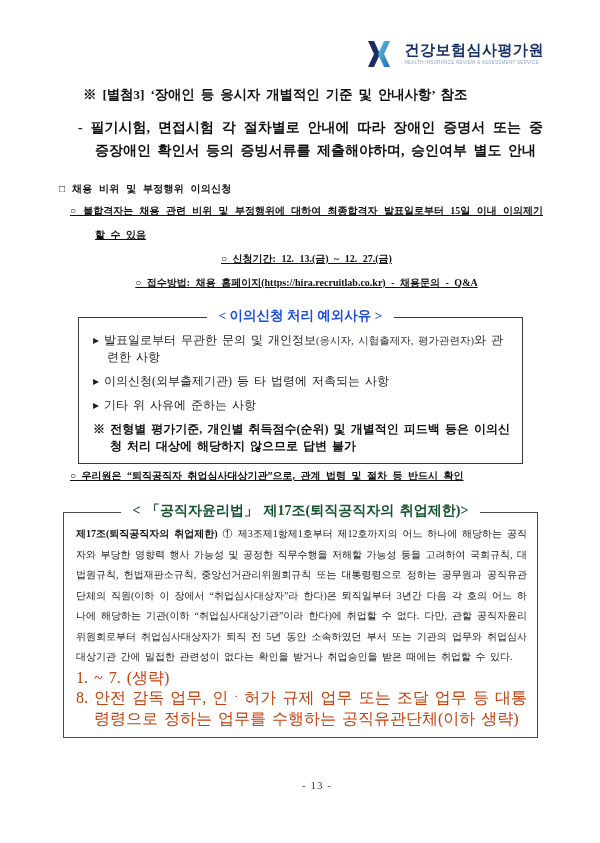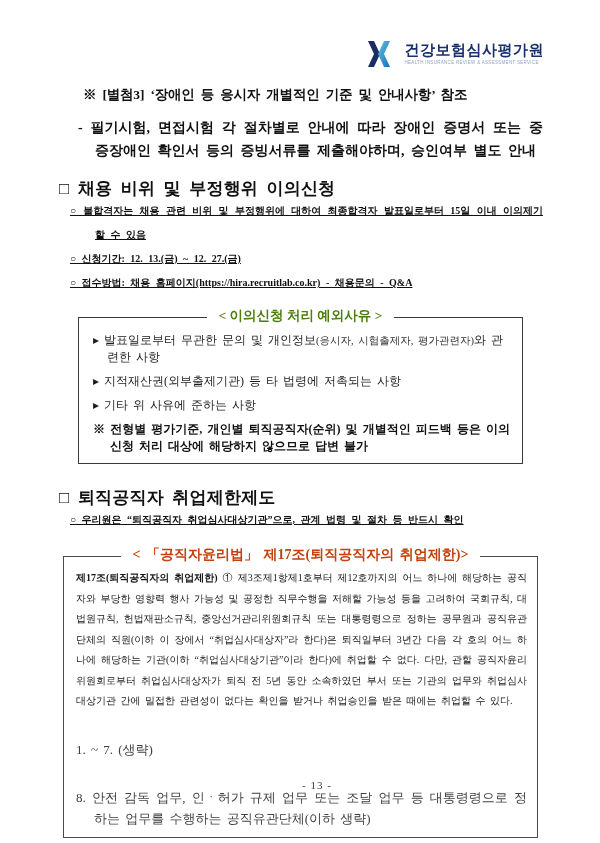--- a/index.html
+++ b/index.html
@@ -64,37 +64,37 @@
     text-indent: -17px;
     font-size: 14px;
     font-weight: bold;
     word-spacing: 3px;
     line-height: 23px;
     text-align: justify;
   }
   .sect-title {
     margin-top: 17px;
     margin-left: 2px;
-    font-size: 17px;
+    font-size: 10px;
     font-weight: bold;
     word-spacing: 4px;
     letter-spacing: 0.2px;
     line-height: 20px;
   }
   .o-bullet {
     padding-left: 38px;
     text-indent: -25px;
     font-size: 10px;
     font-weight: bold;
     word-spacing: 3px;
     line-height: 24px;
     text-align: justify;
     text-decoration: underline;
   }
-  .o-bullet.tight { text-align: left; }
+  .o-bullet.tight { text-align: center; }
 
   
   .legend-box {
     position: relative;
     border: 1.5px solid #3a3a3a;
     background: #ffffff;
   }
   .legend-box .legend {
     position: absolute;
     top: -11px;
@@ -102,21 +102,21 @@
     transform: translateX(-50%);
     background: #ffffff;
     padding: 0 12px;
     white-space: nowrap;
     font-weight: bold;
   }
   .box1 {
     margin: 22px 20px 0 21px;
     padding: 14px 12px 8px 14px;
   }
-  .box1 .legend { font-size: 13.5px; color: #4d7c0f; }
+  .box1 .legend { font-size: 13.5px; color: #1d4ed8; }
   .box1-item {
     font-size: 12px;
     font-weight: normal;
     color: #1c1c1c;
     line-height: 17px;
     margin-bottom: 7px;
     padding-left: 14px;
     text-indent: -14px;
     word-spacing: 2px;
   }
@@ -128,38 +128,37 @@
     padding-left: 17px;
     text-indent: -17px;
     word-spacing: 2px;
     text-align: justify;
   }
   .law-box {
     margin: 24px 5px 0 6px;
     padding: 11px 10px 8px 12px;
     border-color: #4a4a4a;
   }
-  .law-box .legend { font-size: 14px; color: #c2410c; word-spacing: 2px; }
+  .law-box .legend { font-size: 14px; color: #14532d; word-spacing: 2px; }
   .law-para {
     font-size: 10px;
     line-height: 20.5px;
     color: #161616;
     text-align: justify;
     word-spacing: 2px;
   }
   .law-para .law-head { font-weight: bold; }
   .law-item {
-    font-size: 13px;
+    font-size: 16px;
     line-height: 20.5px;
-    color: #404040;
+    color: #c2410c;
     padding-left: 18px;
     text-indent: -18px;
     word-spacing: 2px;
     text-align: justify;
-    margin-top: 28px;
   }
 
   
   .footer {
     position: absolute;
     top: 779px;
     left: 17px;
     width: 100%;
     text-align: center;
     font-size: 11px;
@@ -195,26 +194,25 @@
     <div class="dash-item">- 필기시험, 면접시험 각 절차별로 안내에 따라 장애인 증명서 또는 중증장애인 확인서 등의 증빙서류를 제출해야하며, 승인여부 별도 안내</div>
 
     <div class="sect-title">□ 채용 비위 및 부정행위 이의신청</div>
     <div class="o-bullet">○ 불합격자는 채용 관련 비위 및 부정행위에 대하여 최종합격자 발표일로부터 15일 이내 이의제기 할 수 있음</div>
     <div class="o-bullet tight">○ 신청기간: 12. 13.(금) ~ 12. 27.(금)</div>
     <div class="o-bullet tight">○ 접수방법: 채용 홈페이지(https://hira.recruitlab.co.kr) - 채용문의 - Q&amp;A</div>
 
     <div class="legend-box box1">
       <span class="legend">&lt; 이의신청 처리 예외사유 &gt;</span>
       <div class="box1-item"><span>▸ 발표일로부터 무관한 문의 및 개인정보</span><span class="small-paren">(응시자, 시험출제자, 평가관련자)</span><span>와 관련한 사항</span></div>
-      <div class="box1-item">▸ 지적재산권(외부출제기관) 등 타 법령에 저촉되는 사항</div>
+      <div class="box1-item">▸ 이의신청(외부출제기관) 등 타 법령에 저촉되는 사항</div>
       <div class="box1-item">▸ 기타 위 사유에 준하는 사항</div>
-      <div class="box1-note">※ 전형별 평가기준, 개인별 퇴직공직자(순위) 및 개별적인 피드백 등은 이의신청 처리 대상에 해당하지 않으므로 답변 불가</div>
+      <div class="box1-note">※ 전형별 평가기준, 개인별 취득점수(순위) 및 개별적인 피드백 등은 이의신청 처리 대상에 해당하지 않으므로 답변 불가</div>
     </div>
 
-    <div class="sect-title" style="margin-top:24px;">□ 퇴직공직자 취업제한제도</div>
     <div class="o-bullet">○ 우리원은 “퇴직공직자 취업심사대상기관”으로, 관계 법령 및 절차 등 반드시 확인</div>
 
     <div class="legend-box law-box">
       <span class="legend">&lt; 「공직자윤리법」 제17조(퇴직공직자의 취업제한)&gt;</span>
       <p class="law-para"><span class="law-head">제17조(퇴직공직자의 취업제한)</span><span> ① 제3조제1항제1호부터 제12호까지의 어느 하나에 해당하는 공직자와 부당한 영향력 행사 가능성 및 공정한 직무수행을 저해할 가능성 등을 고려하여 국회규칙, 대법원규칙, 헌법재판소규칙, 중앙선거관리위원회규칙 또는 대통령령으로 정하는 공무원과 공직유관단체의 직원(이하 이 장에서 “취업심사대상자”라 한다)은 퇴직일부터 3년간 다음 각 호의 어느 하나에 해당하는 기관(이하 “취업심사대상기관”이라 한다)에 취업할 수 없다. 다만, 관할 공직자윤리위원회로부터 취업심사대상자가 퇴직 전 5년 동안 소속하였던 부서 또는 기관의 업무와 취업심사대상기관 간에 밀접한 관련성이 없다는 확인을 받거나 취업승인을 받은 때에는 취업할 수 있다.</span></p>
       <div class="law-item">1. ~ 7. (생략)</div>
       <div class="law-item">8. 안전 감독 업무, 인ㆍ허가 규제 업무 또는 조달 업무 등 대통령령으로 정하는 업무를 수행하는 공직유관단체(이하 생략)</div>
     </div>
 
   </div>

